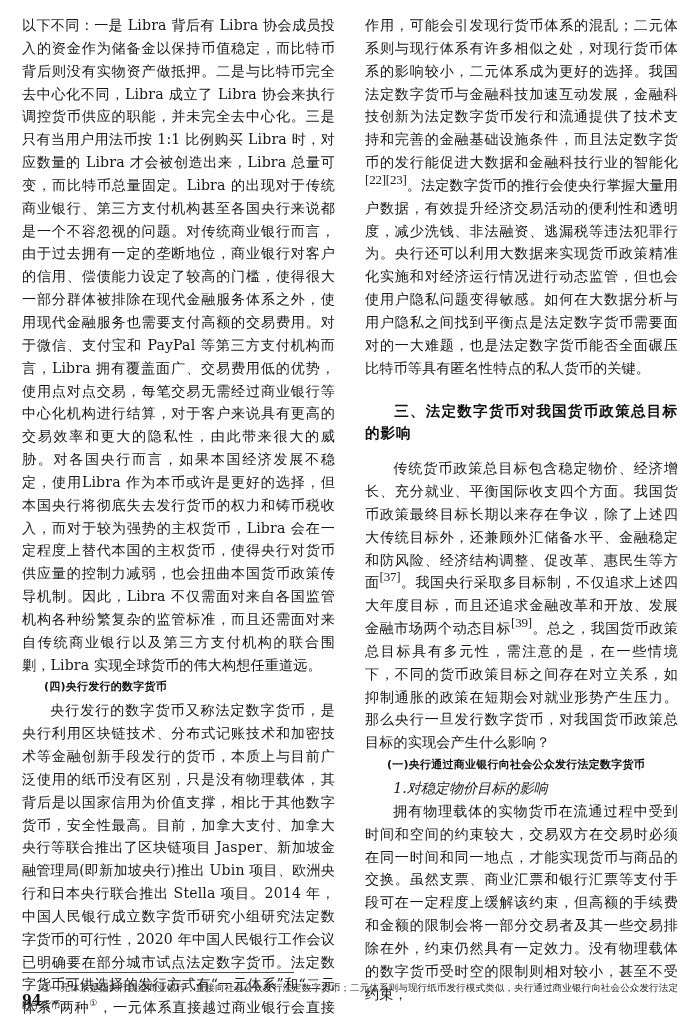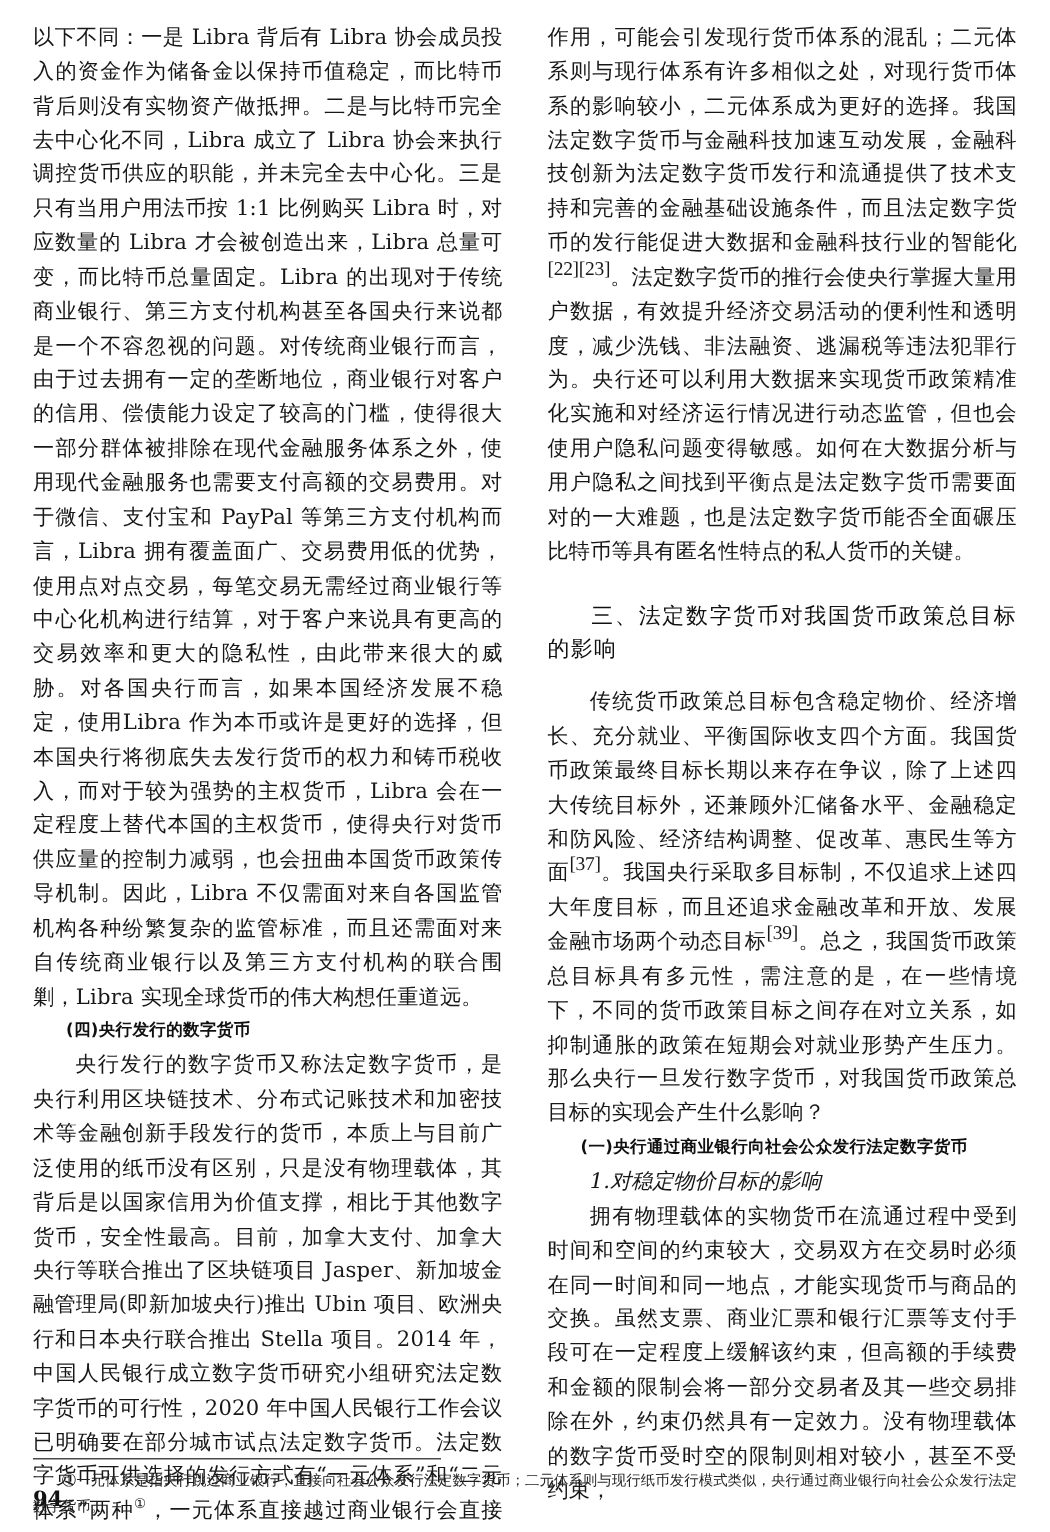--- a/index.html
+++ b/index.html
@@ -56,21 +56,21 @@
   p.indent {
     text-indent: 2em;
   }
 
   
   h2.sec-heading {
     margin: 0;
     padding: 0;
     font-family: "DejaVu Sans", "Liberation Sans", sans-serif;
     font-size: 14.6px;
-    font-weight: normal;
+    font-weight: bold;
     line-height: 22.85px;
     letter-spacing: 0.9px;
     text-indent: 2em;
     text-align: justify;
     color: #101010;
   }
   h3.sub-heading {
     margin: 0;
     padding: 0;
     font-family: "DejaVu Sans", "Liberation Sans", sans-serif;

